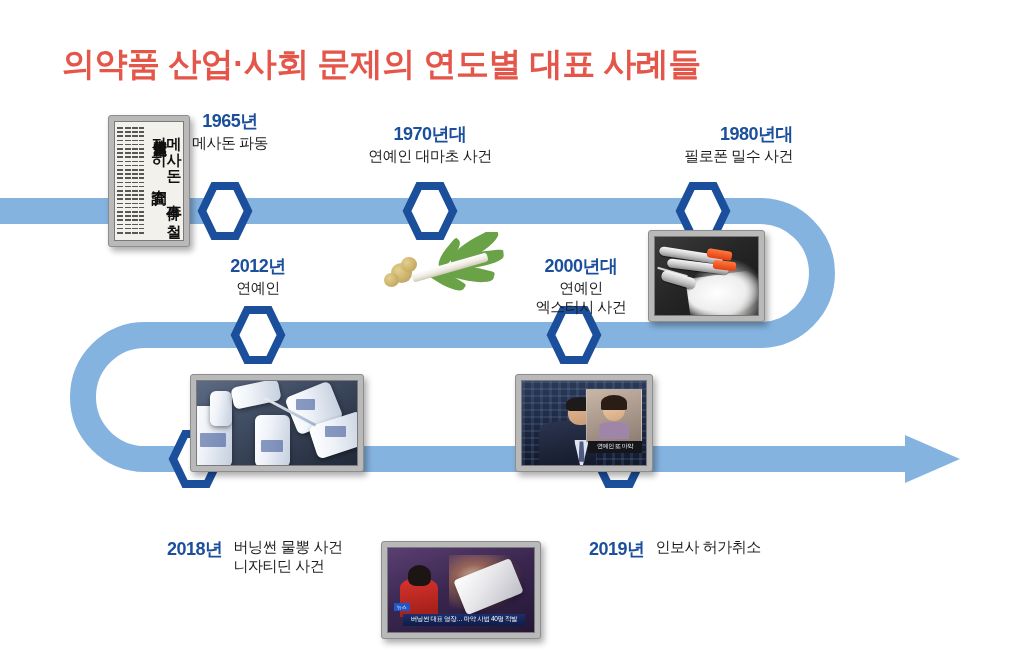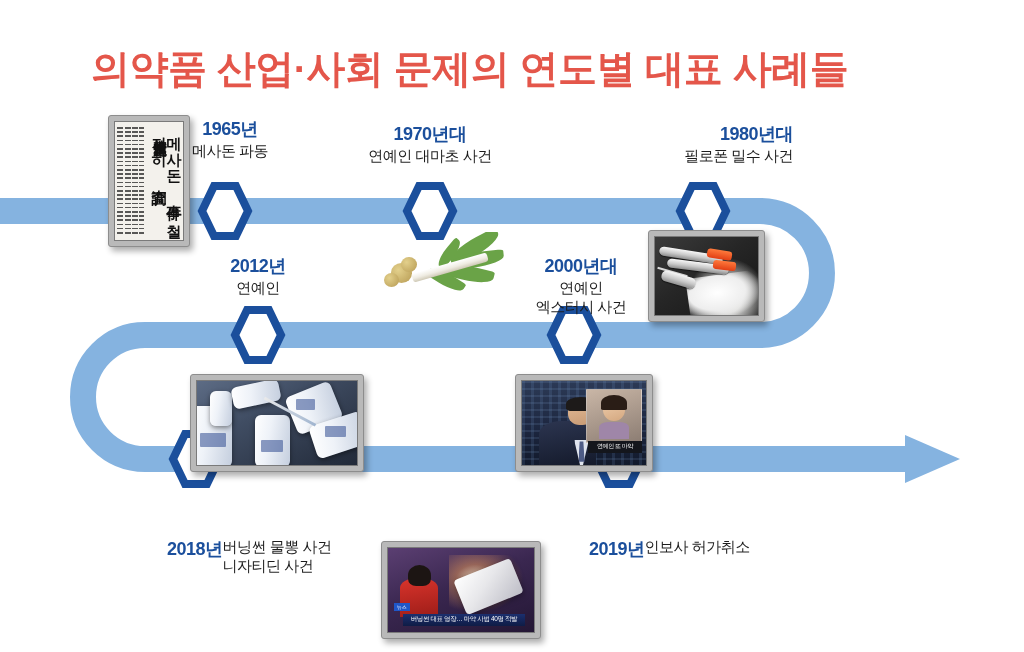--- a/index.html
+++ b/index.html
@@ -16,26 +16,25 @@
     height: 652px;
     background: #ffffff;
     overflow: hidden;
   }
 
   
   .page-title {
     position: absolute;
     left: 62px;
     top: 42px;
-    font-size: 39px;
+    font-size: 33px;
     font-weight: bold;
     color: #e4564a;
     letter-spacing: -0.5px;
     white-space: nowrap;
-    margin-left: 29px;
   }
 
   
   #timeline-svg {
     position: absolute;
     left: 0;
     top: 0;
     width: 1024px;
     height: 652px;
   }
@@ -55,20 +54,21 @@
   }
   .tl-desc {
     font-size: 15px;
     color: #1d1d1d;
     letter-spacing: -0.5px;
   }
   .tl-label.inline {
     text-align: left;
     display: flex;
     align-items: flex-start;
+    gap: 11px;
   }
   .tl-label.inline .tl-year { padding-top: 1px; }
   .tl-label.inline .tl-desc { text-align: left; }
 
   
   .photo {
     position: absolute;
     box-sizing: border-box;
     background: #b9b9b9;
     border: 1px solid #8d8d8d;
@@ -240,21 +240,21 @@
       <polygon points="247,310 269,310 281,335 269,360 247,360 235,335" fill="#ffffff" stroke="#1b4f9c" stroke-width="8"></polygon>
 
       <polygon points="563,310 585,310 597,335 585,360 563,360 551,335" fill="#ffffff" stroke="#1b4f9c" stroke-width="8"></polygon>
 
       <polygon points="185,434 207,434 219,459 207,484 185,484 173,459" fill="#ffffff" stroke="#1b4f9c" stroke-width="8"></polygon>
 
       <polygon points="608,434 630,434 642,459 630,484 608,484 596,459" fill="#ffffff" stroke="#1b4f9c" stroke-width="8"></polygon>
     </g>
   </svg>
 
-  <div class="tl-label" style="left:150px; top:118px; width:160px;">
+  <div class="tl-label" style="left:150px; top:110px; width:160px;">
     <div class="tl-year">1965년</div>
     <div class="tl-desc">메사돈 파동</div>
   </div>
 
   <div class="tl-label" style="left:340px; top:123px; width:180px;">
     <div class="tl-year">1970년대</div>
     <div class="tl-desc">연예인 대마초 사건</div>
   </div>
 
   <div class="tl-label" style="left:613px; top:123px; width:180px;text-align:right;">

